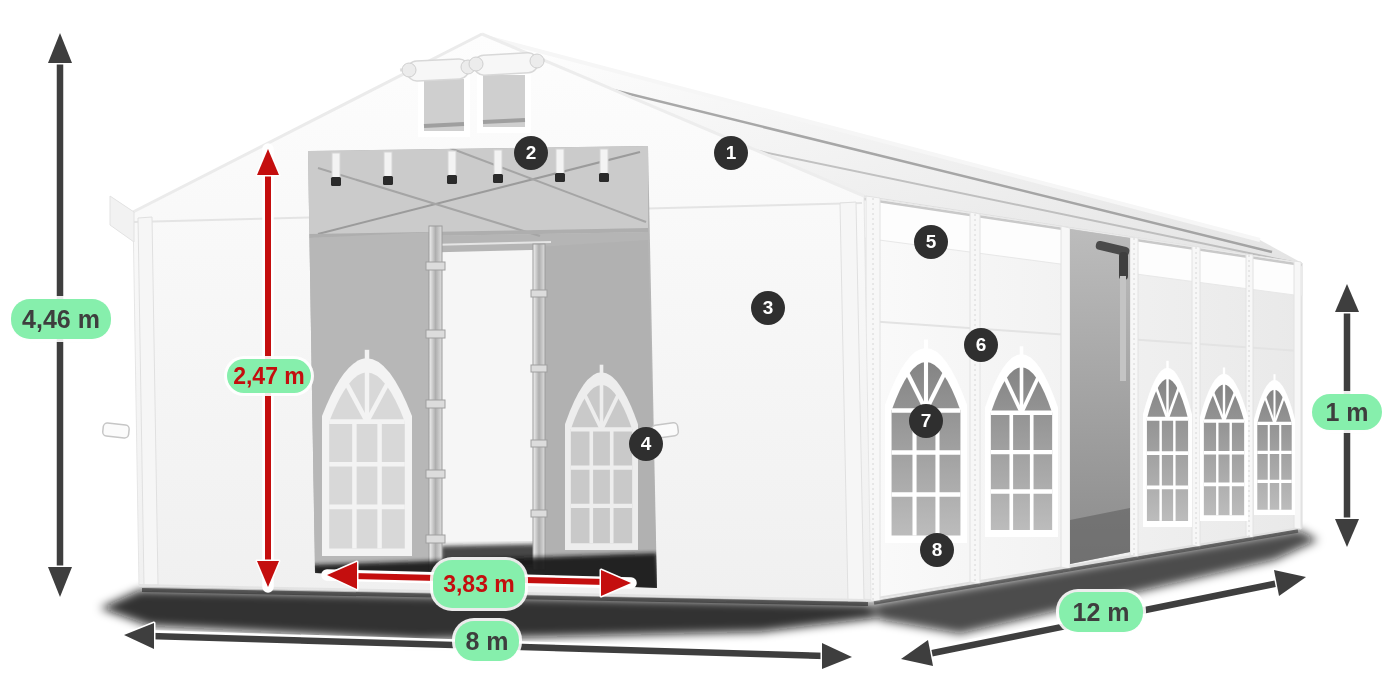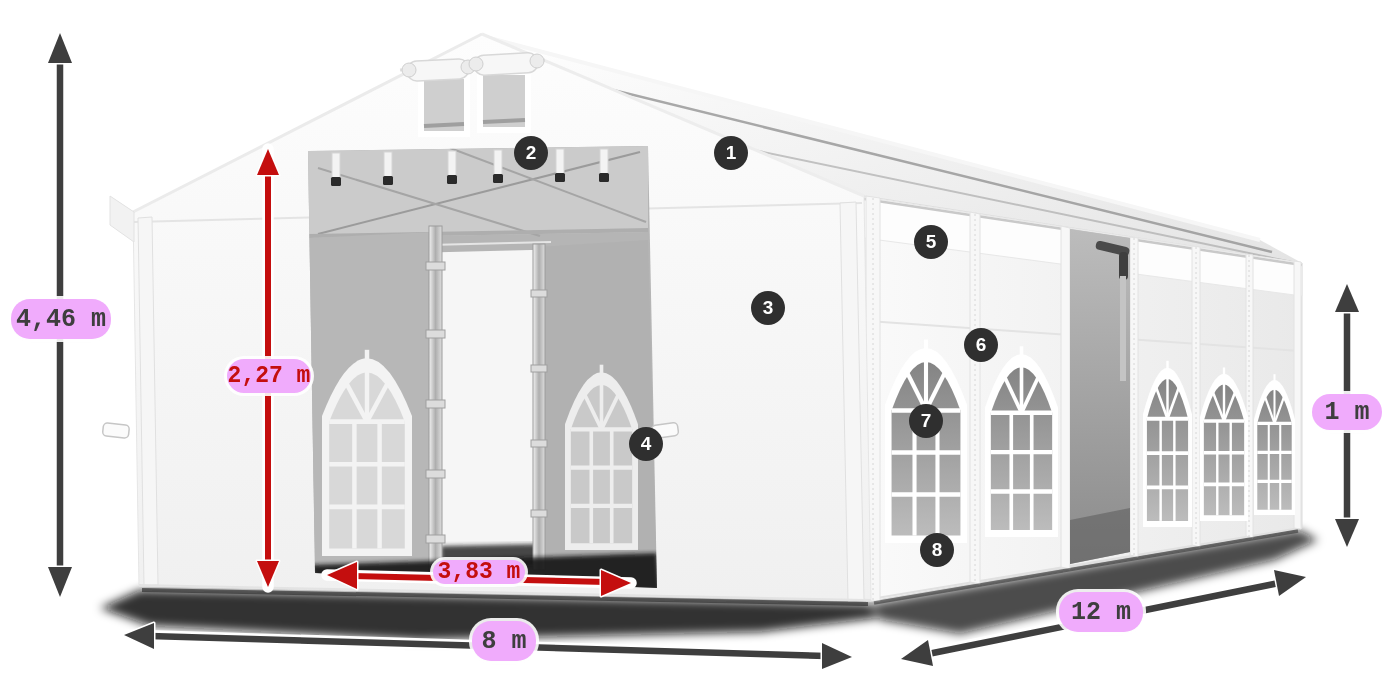--- a/index.html
+++ b/index.html
@@ -10,23 +10,23 @@
   
   .cas{stroke:#ffffff;fill:none;stroke-width:11.5;stroke-linecap:round;}
   .arrow .ln{fill:none;stroke-linecap:round;}
   .arrow.dark .ln{stroke:var(--dimension-arrow,#3e3e3e);stroke-width:6.5;}
   .arrow.red  .ln{stroke:var(--accent-red,#c40e0e);stroke-width:6;}
   .hd{stroke:#ffffff;stroke-width:3;paint-order:stroke;stroke-linejoin:round;}
   .arrow.dark .hd{fill:var(--dimension-arrow,#3e3e3e);}
   .arrow.red  .hd{fill:var(--accent-red,#c40e0e);}
 
   
-  .pill{position:absolute;z-index:3;background:#f0abfc;border-radius:19px;
+  .pill{position:absolute;z-index:3;background:#86efac;border-radius:19px;
         display:flex;align-items:center;justify-content:center;font-weight:bold;
-        box-shadow:0 0 0 3px rgba(255,255,255,.9),0 1px 3px rgba(0,0,0,.10);font-family:Liberation Mono, monospace;}
+        box-shadow:0 0 0 3px rgba(255,255,255,.9),0 1px 3px rgba(0,0,0,.10);}
   .pill.dark{color:var(--dimension-arrow,#3e3e3e);font-size:25px;}
   .pill.red{color:var(--accent-red,#c40e0e);font-size:23px;}
 
   
   .callout{position:absolute;z-index:4;width:34px;height:34px;border-radius:50%;
            background:var(--callout-background,#2f2f2f);color:var(--callout-text,#fff);
            display:flex;align-items:center;justify-content:center;
            font-weight:bold;font-size:19px;}
 </style>
 </head>
@@ -269,23 +269,23 @@
     </g>
     <g class="arrow dark">
       <line class="cas" x1="1347" y1="284" x2="1347" y2="547"></line>
       <line class="ln" x1="1347" y1="305" x2="1347" y2="526"></line>
       <polygon class="hd" points="1347,284 1335,312 1359,312"></polygon>
       <polygon class="hd" points="1347,547 1335,519 1359,519"></polygon>
     </g>
   </svg>
 
   <div class="pill dark" style="left:11px;top:299px;width:100px;height:40px">4,46 m</div>
-  <div class="pill red" style="left:227px;top:359px;width:84px;height:34px">2,27 m</div>
-  <div class="pill red" style="left:433px;top:560px;width:92px;height:24px">3,83 m</div>
-  <div class="pill dark" style="left:472px;top:621px;width:64px;height:40px">8 m</div>
+  <div class="pill red" style="left:227px;top:359px;width:84px;height:34px">2,47 m</div>
+  <div class="pill red" style="left:433px;top:560px;width:92px;height:48px">3,83 m</div>
+  <div class="pill dark" style="left:455px;top:621px;width:64px;height:40px">8 m</div>
   <div class="pill dark" style="left:1059px;top:592px;width:84px;height:40px">12 m</div>
   <div class="pill dark" style="left:1312px;top:394px;width:70px;height:36px">1 m</div>
 
   <div class="callout" style="left:714px;top:136px">1</div>
   <div class="callout" style="left:514px;top:136px">2</div>
   <div class="callout" style="left:751px;top:291px">3</div>
   <div class="callout" style="left:629px;top:427px">4</div>
   <div class="callout" style="left:914px;top:225px">5</div>
   <div class="callout" style="left:964px;top:328px">6</div>
   <div class="callout" style="left:909px;top:404px">7</div>

